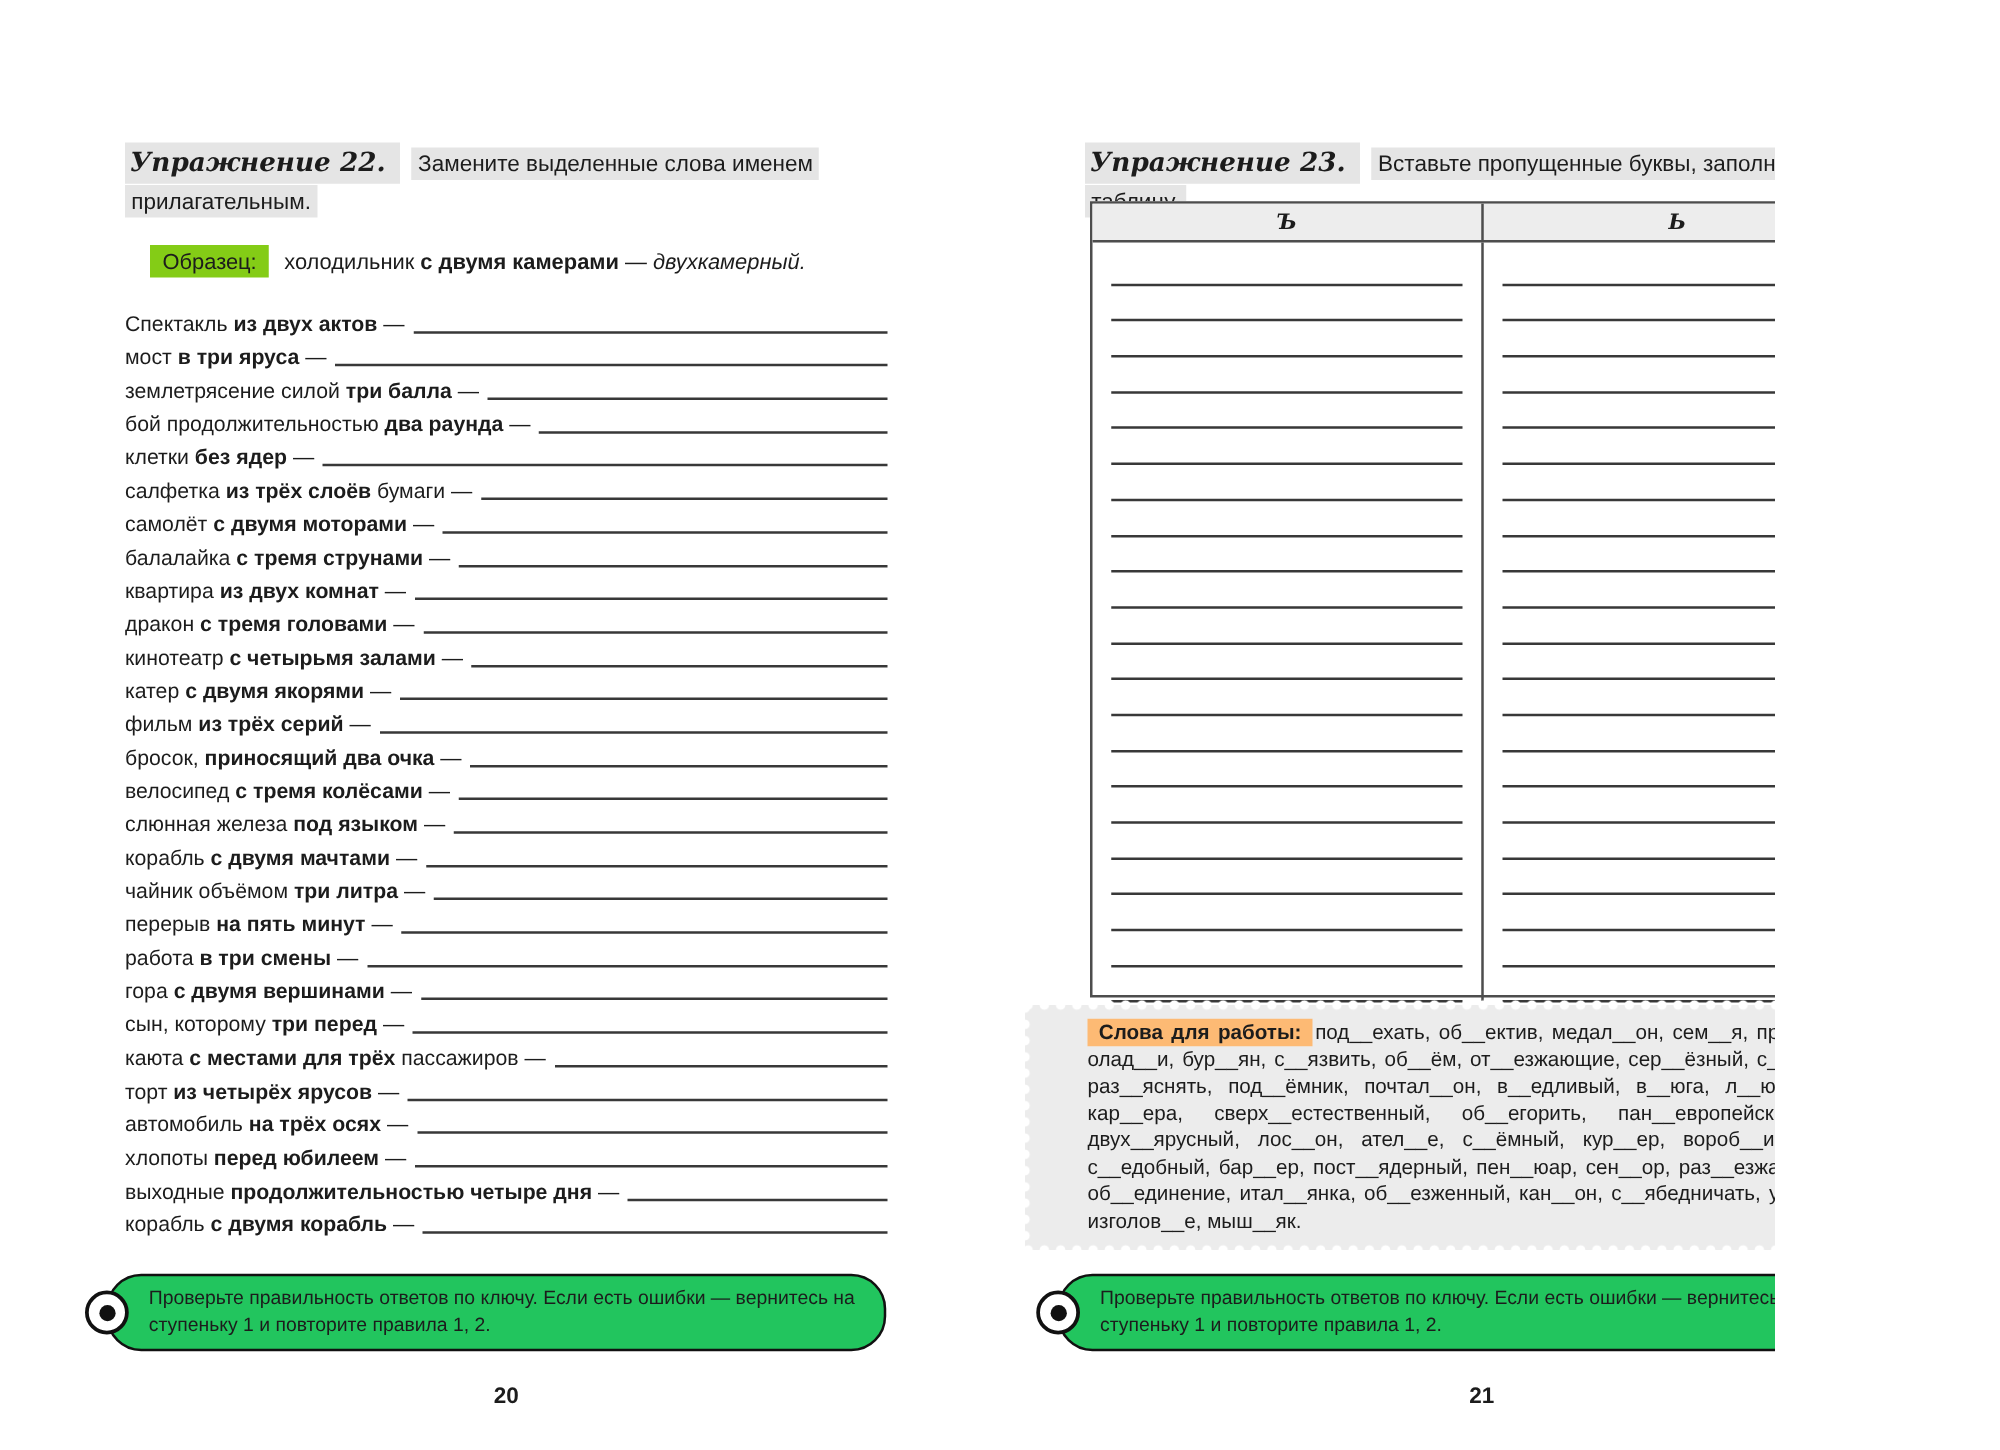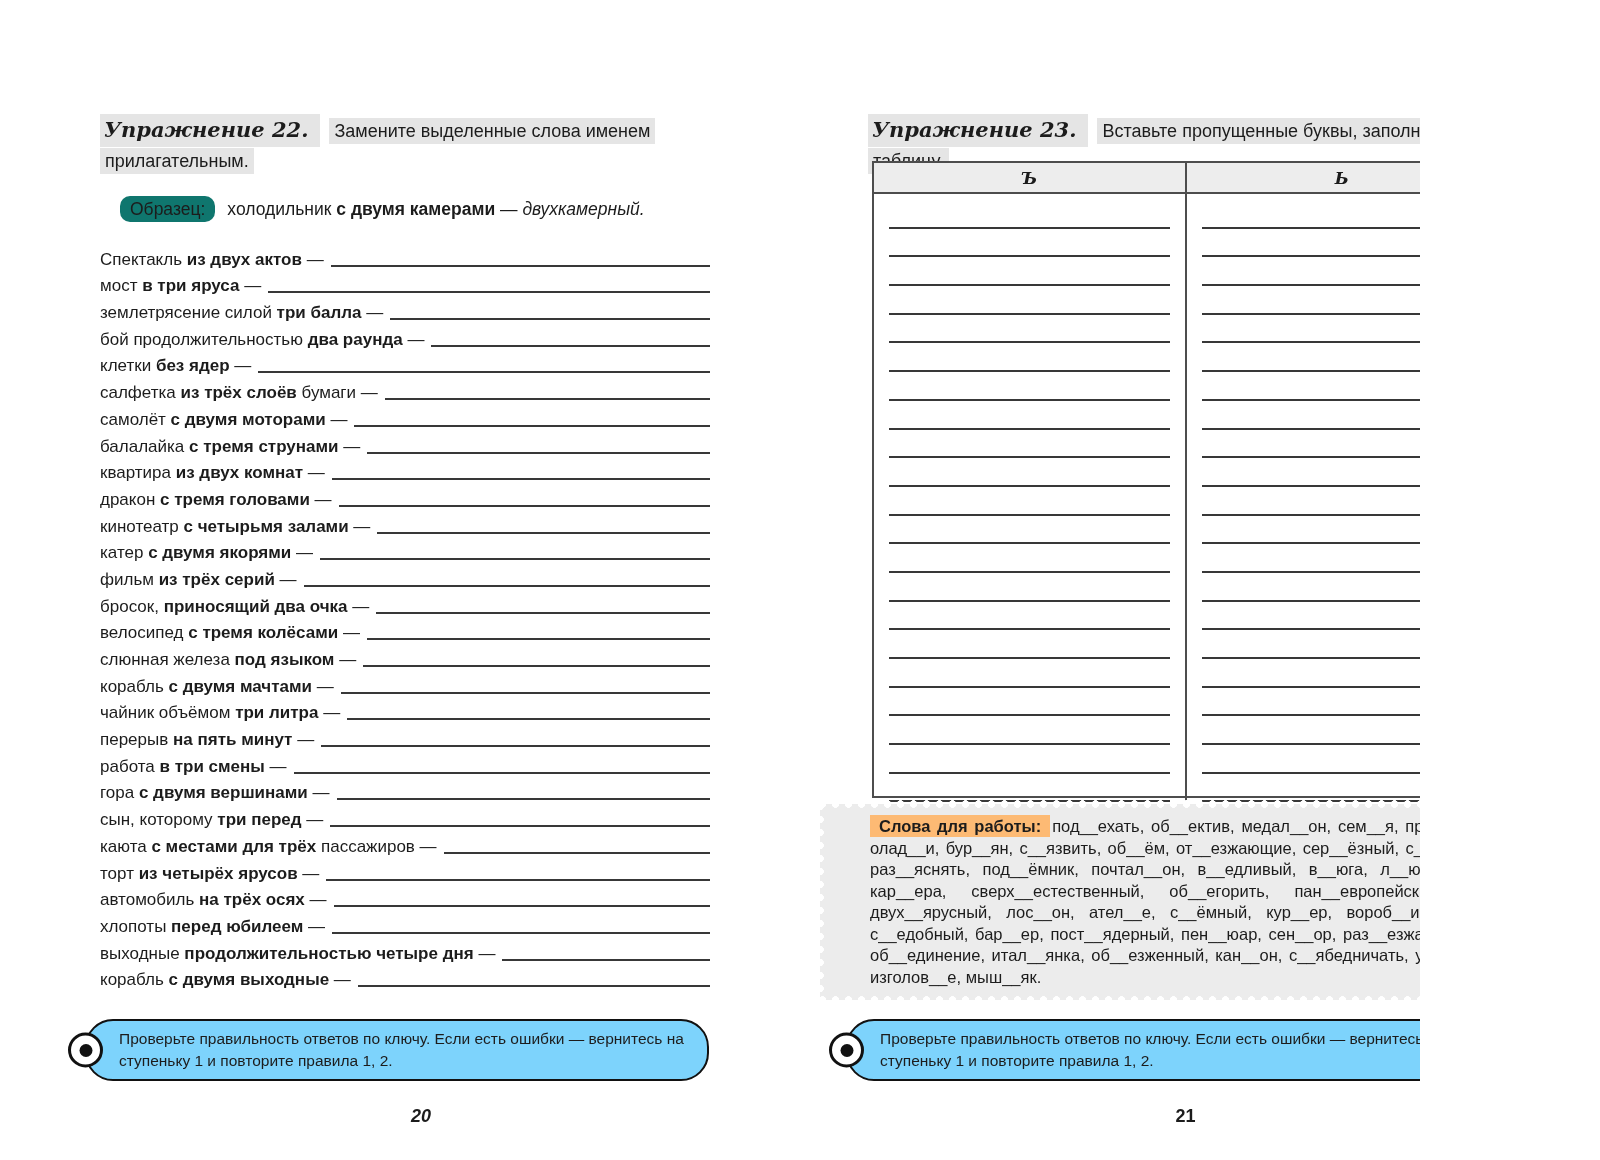--- a/index.html
+++ b/index.html
@@ -19,21 +19,21 @@
     font-family:"DejaVu Serif","Liberation Serif",serif;font-style:italic;font-weight:700;font-size:21px;
     white-space:nowrap;
   }
   .instr{
     background:#e5e5e5;font-size:18px;padding:3px 5px;
     -webkit-box-decoration-break:clone;box-decoration-break:clone;
   }
 
   
   #example{position:absolute;left:120px;top:199px;font-size:17.5px;}
-  .sample-label{background:#0f766e;padding:3px 10px;margin-right:12px;border-radius:10px;}
+  .sample-label{background:#84cc16;padding:3px 10px;margin-right:12px;}
 
   
   #list22{position:absolute;left:100px;top:243px;width:610px;}
   .row{display:flex;align-items:flex-end;height:26.7px;font-size:17px;}
   .row .txt{white-space:nowrap;line-height:21px;}
   .fill{flex:1;margin:0 0 3px 7px;border-bottom:2px solid #383838;}
 
   
   #tbl{
     position:absolute;left:872px;top:161px;width:627px;height:637px;
@@ -66,38 +66,38 @@
     background-size:13px 10px;background-repeat:repeat-x;}
   .scallop.left{top:-4px;bottom:-4px;left:-5px;width:10px;
     background-image:radial-gradient(circle at 50% 50%, #fff 3.6px, rgba(255,255,255,0) 4px);
     background-size:10px 13px;background-repeat:repeat-y;}
   .scallop.right{top:-4px;bottom:-4px;right:-5px;width:10px;
     background-image:radial-gradient(circle at 50% 50%, #fff 3.6px, rgba(255,255,255,0) 4px);
     background-size:10px 13px;background-repeat:repeat-y;}
 
   
   .note{
-    position:absolute;box-sizing:border-box;background:#7dd3fc;
+    position:absolute;box-sizing:border-box;background:#22c55e;
     border:2.5px solid #111;border-radius:28px;
     padding:7px 18px 7px 32px;font-size:15.5px;line-height:22px;
   }
   #noteL{left:85px;top:1019px;width:624px;}
   #noteR{left:846px;top:1019px;width:676px;}
   .note-dot{
     position:absolute;left:-19px;top:50%;transform:translateY(-50%);
     width:29px;height:29px;background:#fff;border:3px solid #111;border-radius:50%;
   }
   .note-dot::after{
     content:"";position:absolute;left:50%;top:50%;transform:translate(-50%,-50%);
     width:13px;height:13px;background:#111;border-radius:50%;
   }
 
   
   .pnum{position:absolute;top:1106px;font-weight:700;font-size:18px;text-align:center;}
-  #p20{left:116px;width:610px;font-style:italic;}
+  #p20{left:100px;width:610px;}
   #p21{left:872px;width:627px;}
 </style>
 </head>
 <body>
 
 <div class="canvas">
 
   <div class="ex-header" id="h22">
     <span class="ex-label">Упражнение 22.</span><span class="instr">Замените выделенные слова именем прилагатель­ным.</span>
   </div>
@@ -209,21 +209,21 @@
       </div>
       <div class="row">
         <span class="txt"><span>хлопоты </span><b>перед юбилеем</b><span> —</span></span>
         <span class="fill"></span>
       </div>
       <div class="row">
         <span class="txt"><span>выходные </span><b>продолжительностью четыре дня</b><span> —</span></span>
         <span class="fill"></span>
       </div>
       <div class="row">
-        <span class="txt"><span>корабль </span><b>с двумя выходные</b><span> —</span></span>
+        <span class="txt"><span>корабль </span><b>с двумя корабль</b><span> —</span></span>
         <span class="fill"></span>
       </div>
     </div>
 
   <div class="note" id="noteL">
     <span class="note-dot"></span>
     <span>Проверьте правильность ответов по ключу. Если есть ошибки — вернитесь на ступеньку 1 и повторите правила 1, 2.</span>
   </div>
 
   <div class="pnum" id="p20">20</div>

